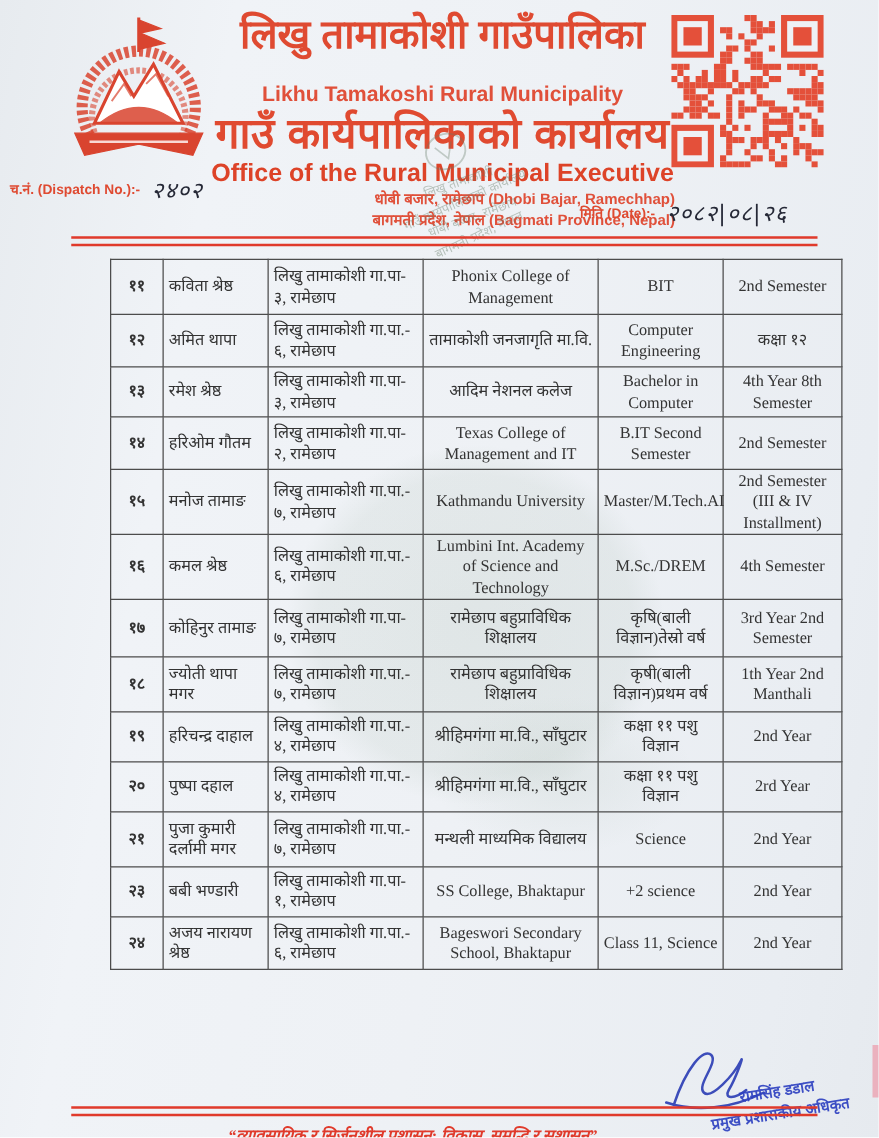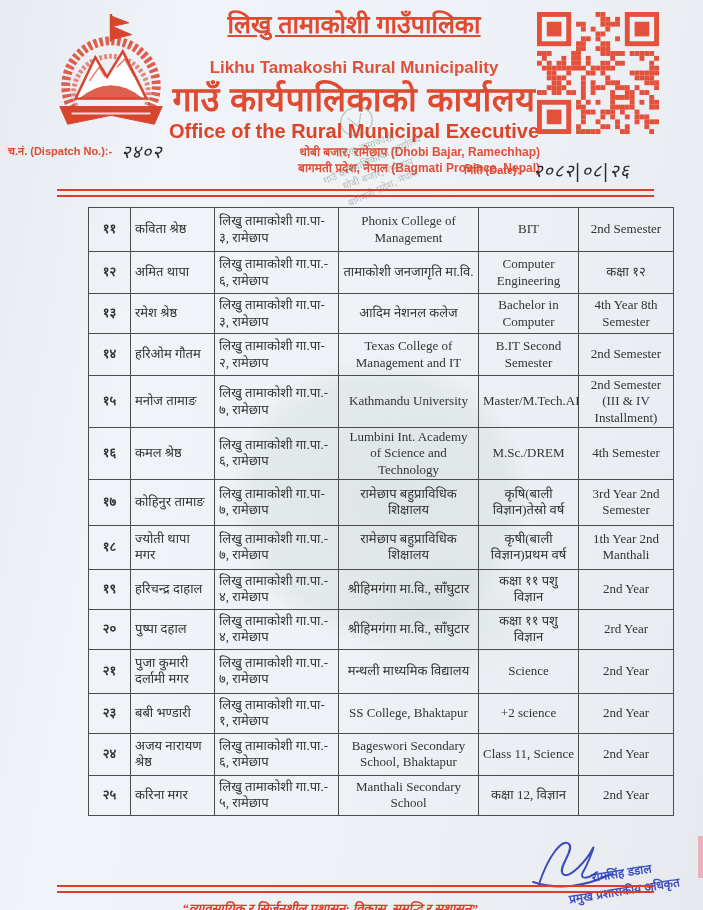--- a/index.html
+++ b/index.html
@@ -7,21 +7,21 @@
   .page{position:relative;width:703px;height:910px;overflow:hidden;
         background:linear-gradient(100deg,#e7ebef 0%,#f0f3f7 22%,#eef1f5 55%,#e9edf2 88%,#e6eaef 100%);}
   
   .watermark1{position:absolute;left:170px;top:300px;width:420px;height:400px;border-radius:50%;
      background:radial-gradient(closest-side,rgba(135,160,140,0.14),rgba(135,160,140,0.10) 60%,rgba(135,160,140,0) 72%);}
   .watermark2{position:absolute;left:300px;top:530px;width:300px;height:180px;border-radius:50%;
      background:radial-gradient(closest-side,rgba(140,165,145,0.13),rgba(140,165,145,0) 70%);}
   
   .logo{position:absolute;left:42px;top:12px;width:138px;height:126px;}
   .head-center{position:absolute;left:168px;top:10px;width:372px;text-align:center;line-height:1.12;}
-  .np-title{font-size:25px;font-weight:800;color:#df4a31;text-decoration:underline;}
+  .np-title{font-size:32px;font-weight:800;color:#df4a31;}
   .en-title{font-size:17px;font-weight:bold;color:#e0503a;margin-top:20px;}
   .office-np{font-size:34px;font-weight:800;color:#e04a30;margin-top:3px;letter-spacing:0.5px;}
   .office-en{font-size:20px;font-weight:800;color:#dd4328;margin-top:2px;}
   .addr{font-size:12px;font-weight:bold;color:#e0503a;margin-top:3px;text-align:right;}
   .qr{position:absolute;left:537px;top:12px;width:122px;height:122px;}
   .ref-block{position:absolute;left:8px;top:139px;}
   .ref-row{font-size:11px;font-weight:bold;color:#df4a31;height:25px;}
   .hand{font-family:"DejaVu Serif","Liberation Serif",serif;font-style:italic;font-weight:normal;
         color:#252836;font-size:18px;letter-spacing:1px;margin-left:6px;vertical-align:-3px;}
   .date-block{position:absolute;left:424px;top:158px;font-size:11px;font-weight:bold;color:#df4a31;margin-left:40px;}
@@ -443,29 +443,20 @@
         </tr>
         <tr style="height: 42px;">
           <td class="c0">२४</td>
           <td class="c1">अजय नारायण श्रेष्ठ</td>
           <td class="c2">लिखु तामाकोशी गा.पा.-
 ६, रामेछाप</td>
           <td class="c3">Bageswori Secondary School, Bhaktapur</td>
           <td class="c4">Class 11, Science</td>
           <td class="c5">2nd Year</td>
         </tr>
-        <tr style="height: 40px;">
-          <td class="c0">२५</td>
-          <td class="c1">करिना मगर</td>
-          <td class="c2">लिखु तामाकोशी गा.पा.-
-५, रामेछाप</td>
-          <td class="c3">Manthali Secondary School</td>
-          <td class="c4">कक्षा 12, विज्ञान</td>
-          <td class="c5">2nd Year</td>
-        </tr>
       </tbody>
   </table>
 
   <svg class="signature" viewBox="0 0 110 62">
     <g stroke="#2a3cb4" stroke-width="2" fill="none" opacity="0.9" stroke-linecap="round">
       <path d="M12,52 C22,22 36,6 42,12 C48,18 30,36 36,42 C42,48 60,28 66,16 C68,12 62,30 56,40 C52,47 60,48 70,40"></path>
       <path d="M6,50 C30,58 58,55 84,42"></path>
     </g>
   </svg>
 

